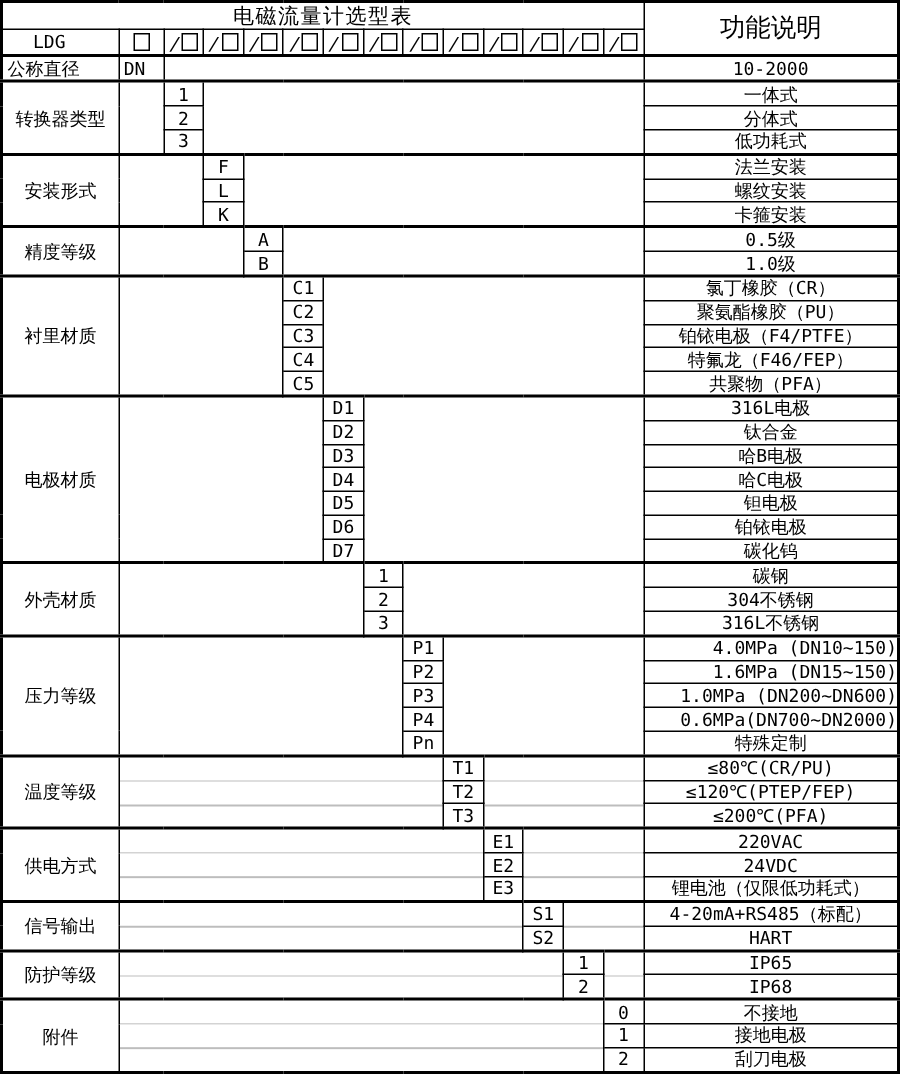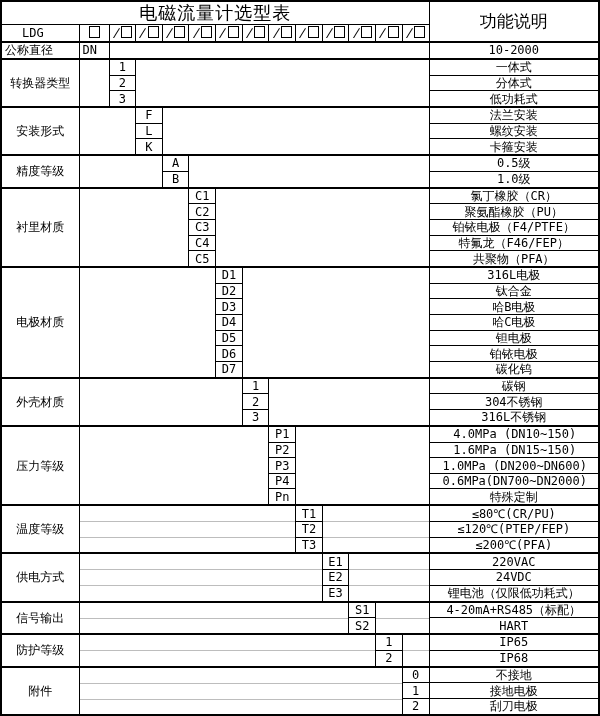--- a/index.html
+++ b/index.html
@@ -3,29 +3,29 @@
 <meta charset="utf-8">
 <style>
   html,body{margin:0;padding:0;background:#fff;}
   #page{width:600px;height:716px;background:#fff;overflow:hidden;}
   table{width:600px;height:716px;border-collapse:collapse;table-layout:fixed;
         border:2px solid #000;font-family:"DejaVu Sans Mono","Liberation Mono",monospace;
         color:#000;background:#fff;}
   td{border:1px solid #000;padding:0;font-size:12px;line-height:1;text-align:center;
      vertical-align:middle;overflow:hidden;white-space:nowrap;}
   tr.block-top > td{border-top:2px solid #000;}
-  td.title{font-size:18px;letter-spacing:1px;}
+  td.title{font-size:14px;letter-spacing:1px;}
   td.fn-header{font-size:17px;}
   td.model{text-align:left;padding-left:20px;}
   td.lbl{font-size:12px;margin-left:28px;}
   td.lbl.leftal{text-align:left;padding-left:3px;}
   td.code{font-size:12px;}
   td.code.leftal{text-align:left;padding-left:3px;margin-top:36px;}
   td.fn{font-size:12px;}
-  td.fn.left{text-align:center;padding-left:2px;}
+  td.fn.left{text-align:right;padding-left:2px;}
   td.empty{background:#fff;}
   td.empty.grid{background:repeating-linear-gradient(to bottom,
       transparent 0px,transparent 15.2px,#bdbdbd 15.2px,#bdbdbd 16.2px);}
   td.slot{font-size:12px;padding:0 1px;}
   span.box{display:inline-block;width:9px;height:10px;border:1px solid #000;
            vertical-align:-1px;background:#fff;}
   span.slash{display:inline-block;margin-right:1px;transform:skewX(-8deg);}
 </style>
 </head>
 <body>

